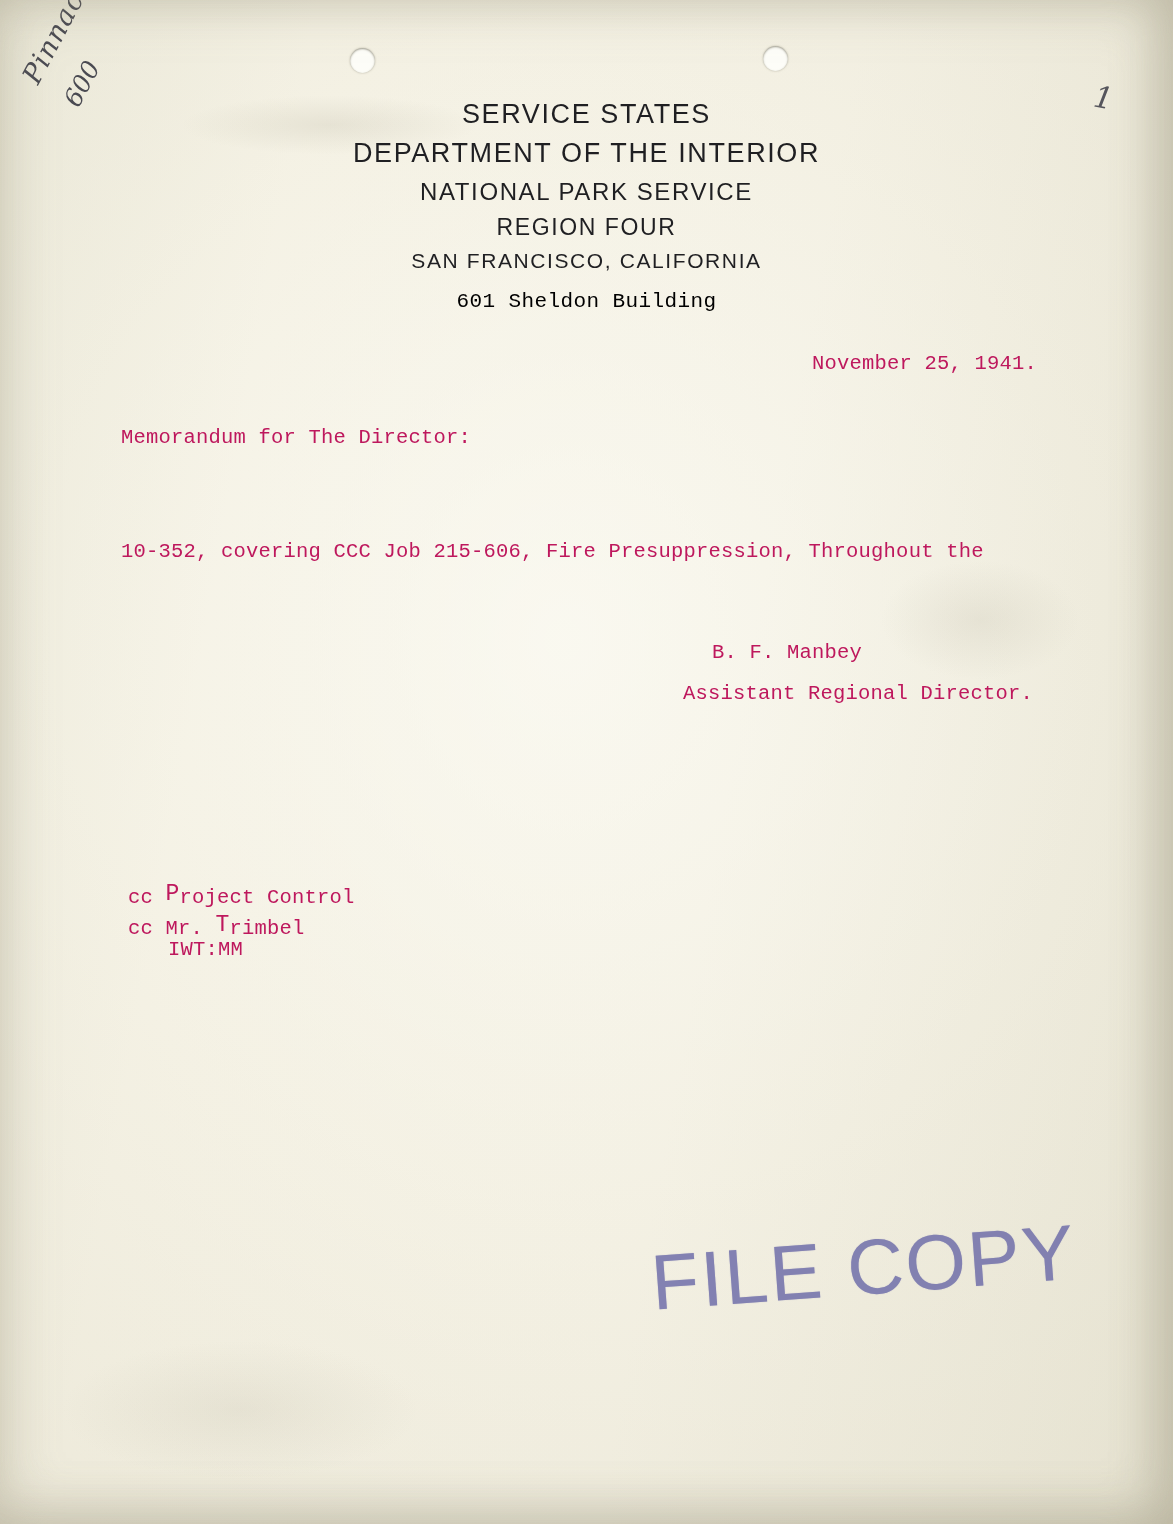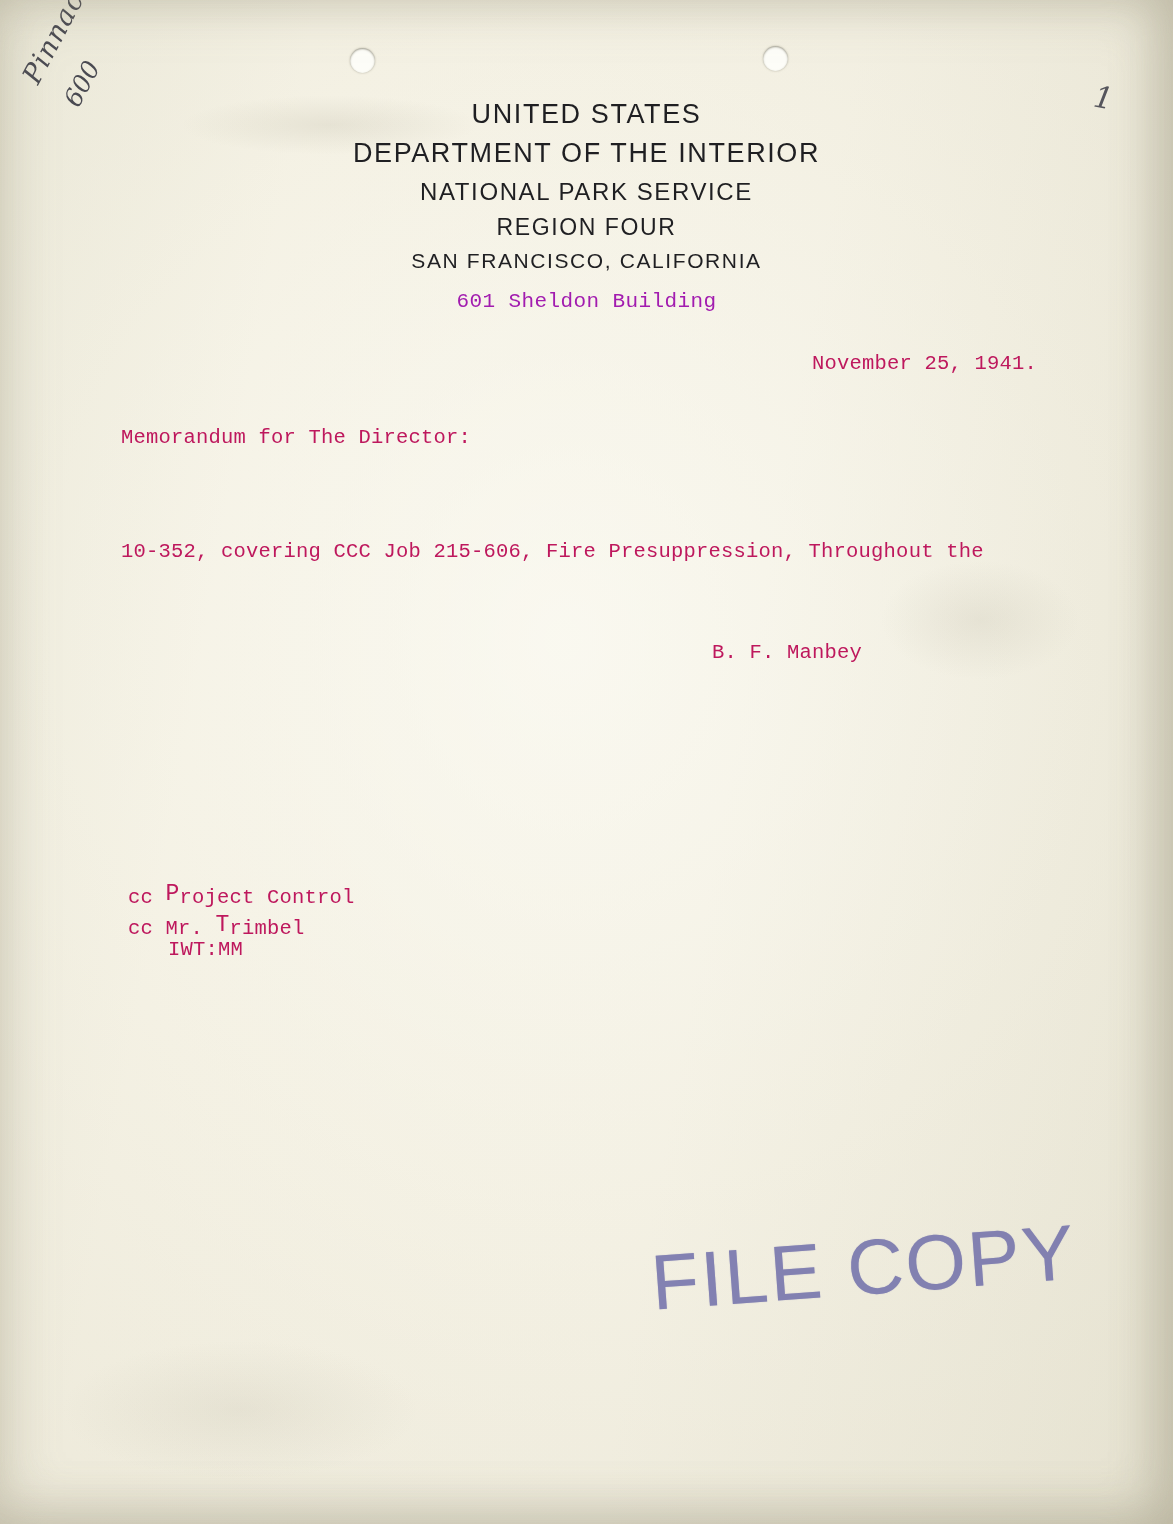--- a/index.html
+++ b/index.html
@@ -107,21 +107,21 @@
   .lh-1 { font-size: 27px; }
   .lh-2 { font-size: 27px; }
   .lh-3 { font-size: 24px; }
   .lh-4 { font-size: 23px; }
   .lh-5 { font-size: 21px; }
   #lh-building {
     margin-top: 18px;
     font-family: "Liberation Mono", monospace;
     font-size: 21px;
     letter-spacing: 0.4px;
-    color: #a21caf;
+    color: #000000;
   }
 
   
   .tw {
     font-family: "Liberation Mono", monospace;
     color: #be185d;
     letter-spacing: 0.2px;
   }
   #date-line {
     position: absolute;
@@ -234,38 +234,39 @@
   <div class="hole" id="hole-right"></div>
 
   <div id="hand-note">
     <div class="l1">Pinnacle</div>
     <div class="l2">600</div>
   </div>
 
   <div id="page-num">1</div>
 
   <div id="letterhead">
-    <div class="lh lh-1">UNITED STATES</div>
+    <div class="lh lh-1">SERVICE STATES</div>
     <div class="lh lh-2">DEPARTMENT OF THE INTERIOR</div>
     <div class="lh lh-3">NATIONAL PARK SERVICE</div>
     <div class="lh lh-4">REGION FOUR</div>
     <div class="lh lh-5">SAN FRANCISCO, CALIFORNIA</div>
     <div id="lh-building">601 Sheldon Building</div>
   </div>
 
   <div class="tw" id="date-line">November 25, 1941.</div>
 
   <div class="tw" id="salutation">Memorandum for The Director:</div>
 
   <div class="tw" id="body-para">
     <br>
     <span>10-352, covering CCC Job 215-606, Fire Presuppression, Throughout the</span><br>
   </div>
 
   <div class="tw" id="sig-name">B. F. Manbey</div>
+  <div class="tw" id="sig-title">Assistant Regional Director.</div>
 
 
   <div class="tw" id="cc-block">
     <div><span>cc </span><span class="raised">P</span><span>roject Control</span></div>
     <div><span>cc Mr. </span><span class="raised">T</span><span>rimbel</span></div>
   </div>
 
   <div class="tw" id="initials">IWT:MM</div>
 
   <div id="file-copy-stamp" style="color: rgb(107, 106, 168);">FILE COPY</div>

